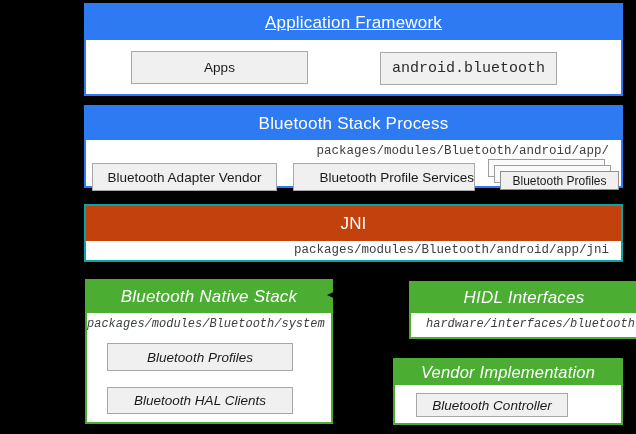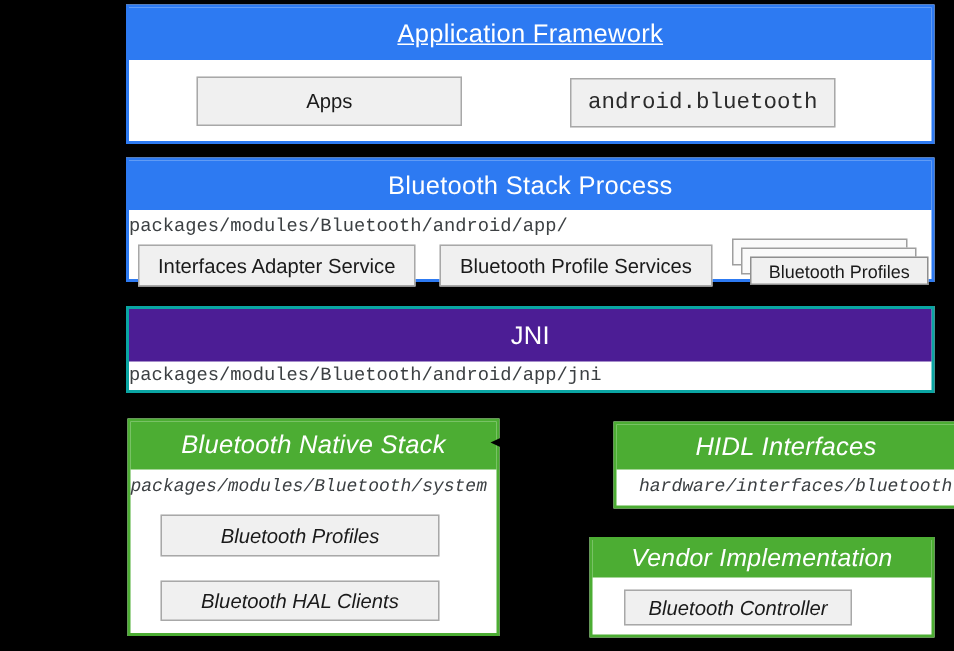--- a/index.html
+++ b/index.html
@@ -10,31 +10,31 @@
   .sec{position:absolute;box-sizing:border-box;background:#fff;}
   .sec.blue{border:2px solid #2D7AF2;}
   .sec.teal{border:2px solid #0AA5A3;}
   .sec.green{border:2px solid #4CAD33;font-style:italic;}
   .sec-header{
     position:absolute;left:0;right:0;top:0;
     display:flex;align-items:center;justify-content:center;
     color:#fff;font-size:17px;font-weight:400;letter-spacing:.2px;
   }
   .blue .sec-header{background:#2D7AF2;}
-  .teal .sec-header{background:#4c1d95;}
+  .teal .sec-header{background:#c2410c;}
   .green .sec-header{background:#4CAD33;}
   .gbox{
     position:absolute;box-sizing:border-box;
     background:#F0F0F0;border:1px solid #A8A8A8;
     display:flex;align-items:center;justify-content:center;
     font-size:13.5px;color:#1a1a1a;white-space:nowrap;
   }
   .mono{font-family:"Liberation Mono",monospace;}
   .path{
-    position:absolute;left:0;right:12px;text-align:left;
+    position:absolute;left:0;right:12px;text-align:right;
     font-family:"Liberation Mono",monospace;
     font-size:12.5px;color:#3C4043;white-space:nowrap;
   }
   .sheet{
     position:absolute;box-sizing:border-box;
     background:#FAFAFA;border:1px solid #9E9E9E;
   }
   .stack-front{
     position:absolute;box-sizing:border-box;
     background:#F0F0F0;border:1px solid #8f8f8f;
@@ -70,23 +70,23 @@
       <span>Apps</span>
     </div>
   </div>
 
   <div class="sec blue" style="left:84px;top:105px;width:539px;height:83px;padding-left:24px;">
     <div class="sec-header" style="height:33px;">
       <span>Bluetooth Stack Process</span>
     </div>
     <div class="path" style="top:37px;">packages/modules/Bluetooth/android/app/</div>
     <div class="gbox" style="left:6px;top:56px;width:185px;height:28px;">
-      <span>Interfaces Adapter Service</span>
+      <span>Bluetooth Adapter Vendor</span>
     </div>
-    <div class="gbox" style="left:207px;top:56px;width:182px;height:28px;">
+    <div class="gbox" style="left:207px;top:56px;width:182px;height:28px;justify-content:flex-end;">
       <span>Bluetooth Profile Services</span>
     </div>
     <div class="sheet" style="left:402px;top:52px;width:117px;height:18px;"></div>
     <div class="sheet" style="left:408px;top:58px;width:117px;height:18px;"></div>
     <div class="stack-front" style="left:414px;top:64px;width:119px;height:19px;">
       <span>Bluetooth Profiles</span>
     </div>
   </div>
 
   <div class="sec teal" style="left:84px;top:204px;width:539px;height:58px;">

